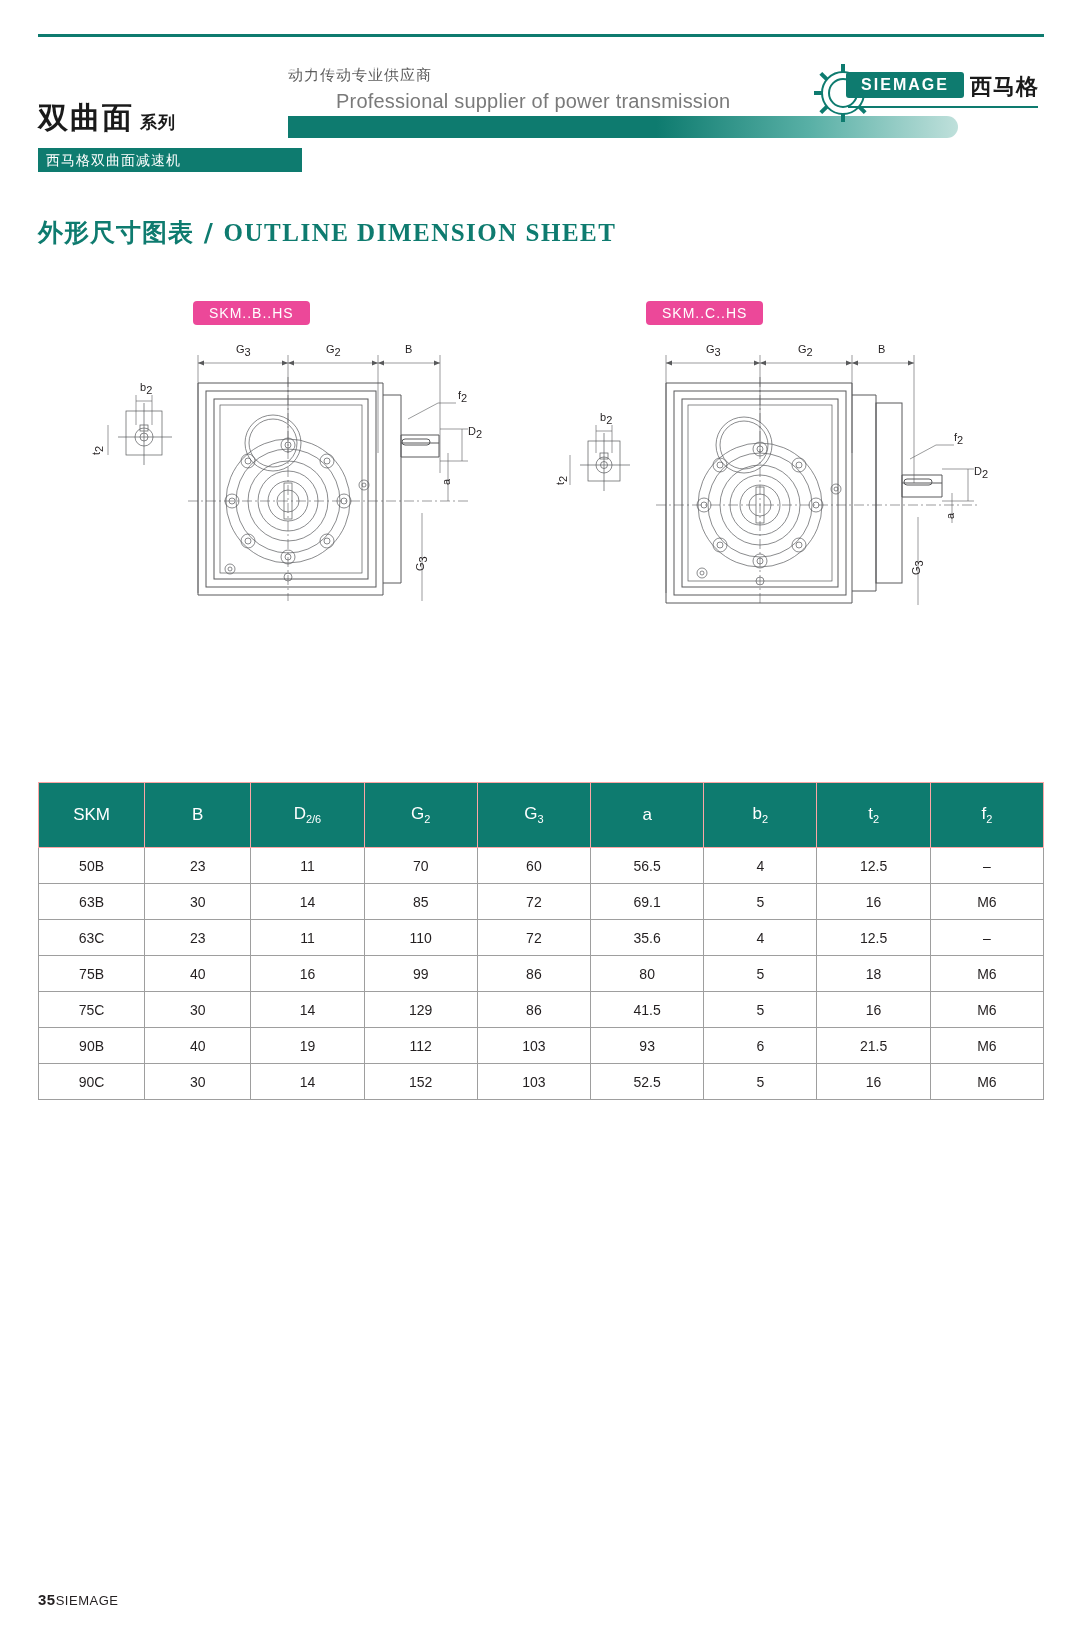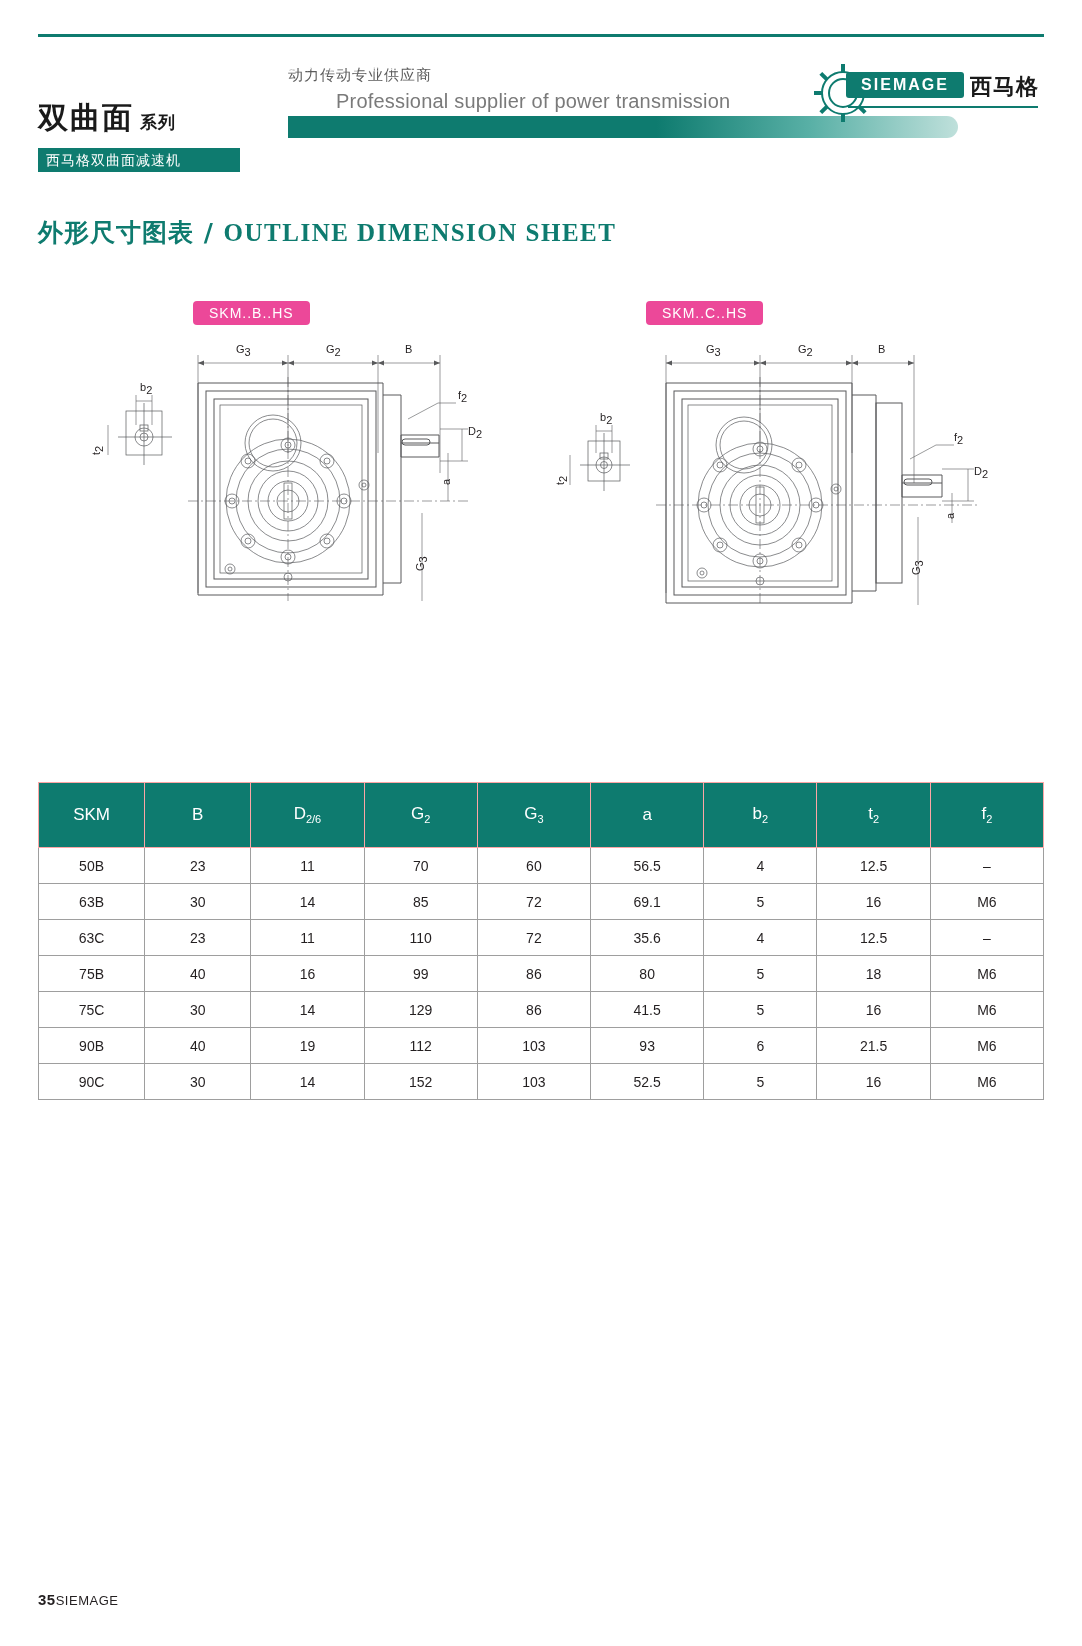--- a/index.html
+++ b/index.html
@@ -24,21 +24,21 @@
   }
   .hdr-cn{
     position:absolute;left:0;top:2px;
     font-family:"DejaVu Sans", sans-serif;
     font-weight:bold;font-size:30px;letter-spacing:2px;color:#1a1a1a;
   }
   .hdr-cn .series{
     font-size:17px;letter-spacing:1px;margin-left:6px;
   }
   .hdr-sub{
-    position:absolute;left:0;top:52px;width:202px;height:24px;
+    position:absolute;left:0;top:52px;width:264px;height:24px;
     background:#0e7b6f;color:#ffffff;
     font-family:"DejaVu Sans", sans-serif;
     font-size:14px;line-height:24px;padding-left:8px;letter-spacing:1px;
     box-sizing:border-box;
   }
   .hdr-mid{
     position:absolute;left:250px;top:8px;width:520px;height:70px;
   }
   .hdr-mid-cn{
     position:absolute;left:0;top:2px;

